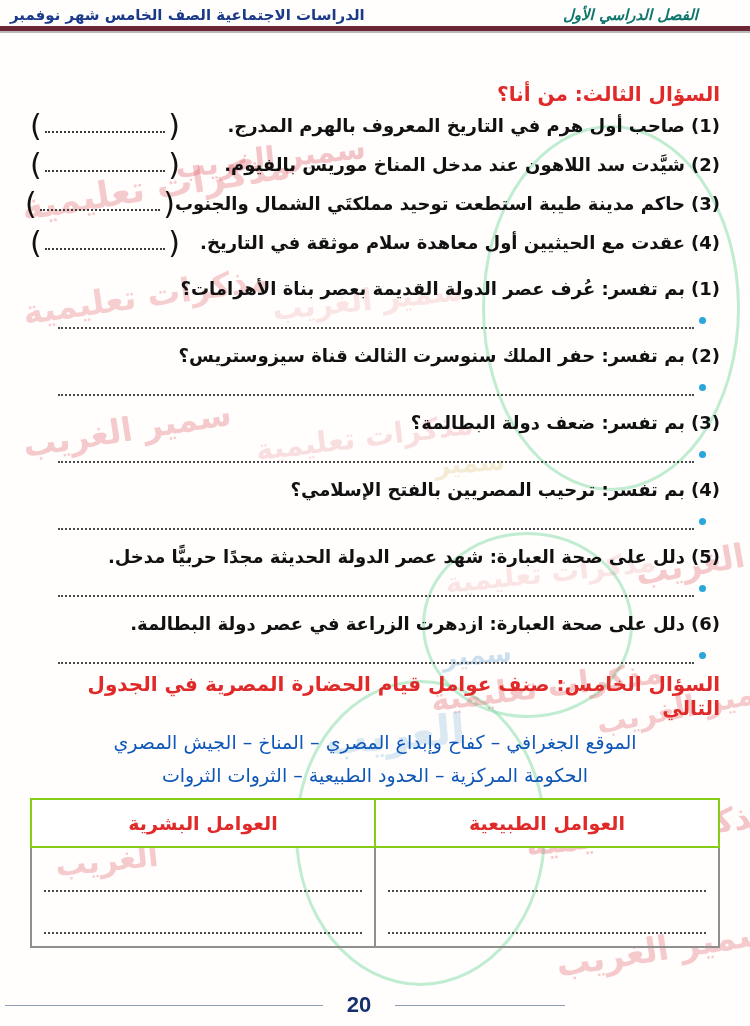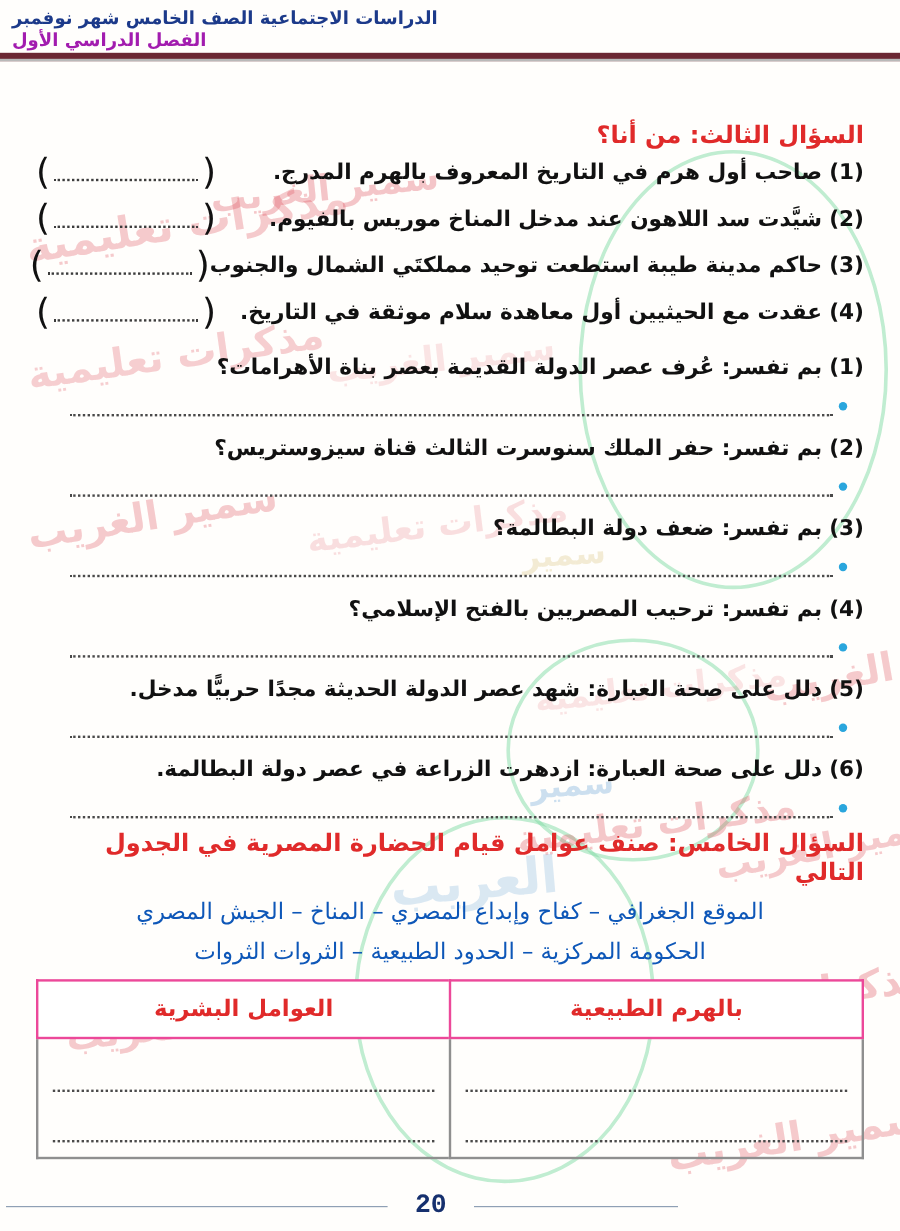--- a/index.html
+++ b/index.html
@@ -9,55 +9,55 @@
     font-family:"DejaVu Sans", sans-serif; color:#151515;
   }
   
   .wm-layer{position:absolute; inset:0; z-index:0; pointer-events:none;}
   .wm{position:absolute; font-weight:bold; white-space:nowrap; color:#e05560;}
   .wm.blue{color:#6fa8d8;}
   .wm.yellow{color:#d8c27a;}
   .wm-ellipse{position:absolute; border:3px solid rgba(130,220,165,.5); border-radius:50%;}
   
   .header{position:relative; z-index:1; display:flex; justify-content:space-between;
-    align-items:flex-start; padding:6px 10px 2px 10px; direction:ltr;flex-direction:column;}
+    align-items:flex-start; padding:6px 10px 2px 10px; direction:ltr;}
   .header .h-left{color:#1c3a8a; font-weight:bold; font-size:15px;}
-  .header .h-right{color:#a21caf; font-weight:bold; font-size:15px; margin-right:42px;}
+  .header .h-right{color:#0f766e; font-weight:bold; font-size:15px; margin-right:42px;font-style:italic;}
   .divider{position:relative; z-index:1; height:5px; background:#6b2733; border-bottom:2px solid #b9b9b9;}
   
   .content{position:relative; z-index:1; direction:rtl; padding:4px 30px 0 30px;margin-top:39px;}
   .sec-title{color:#e02a2a; font-weight:bold; font-size:20px; margin-top:6px;}
   
   .s3-row{display:flex; justify-content:space-between; align-items:center; height:39px;}
   .q-text{font-weight:bold; font-size:18px; color:#111; white-space:nowrap;}
   .q-num{direction:ltr; unicode-bidi:isolate; font-weight:bold; font-size:18px; margin-left:6px;}
   .ans-paren{direction:ltr; display:flex; align-items:center; width:150px; flex:0 0 150px;}
   .ans-paren .par{font-size:30px; font-weight:400; line-height:1; color:#111;}
   .ans-paren .dots{flex:1; border-bottom:2px dotted #3c3c3c; height:2px; margin:10px 3px 0 3px;}
   
   .q4-block{margin-top:16px;}
   .q4-text{display:flex; align-items:baseline;}
   .answer-line{position:relative; margin:26px 26px 8px 28px; border-bottom:2px dotted #4a4a4a; height:2px;}
   .answer-line .dot{position:absolute; right:-12px; top:-8px; width:7px; height:7px;
     border-radius:50%; background:#2aa6dd;}
   
   .options{color:#0e57b8; font-weight:normal; font-size:19px; text-align:center; margin-top:11px;}
   table.factors{width:690px; margin-top:12px; border-collapse:collapse; table-layout:fixed;}
-  table.factors th{border:2px solid #ec4899; color:#e02a2a; font-weight:bold; font-size:19px;
+  table.factors th{border:2px solid #84cc16; color:#e02a2a; font-weight:bold; font-size:19px;
     height:44px; text-align:center; background:#fff;}
   table.factors td{border:2px solid #8f8f8f; height:98px; vertical-align:top; padding:0 12px;}
   .write-line{border-bottom:2px dotted #4a4a4a; height:2px; margin-top:38px;}
   .write-line.first{margin-top:40px;}
   
   .footer-rule{position:absolute; z-index:1; left:5px; top:994px; display:flex; align-items:center; direction:ltr;}
   .rule-seg{height:0; border-top:1.5px solid #8fa0b5;}
   .rule-left{width:318px;}
   .rule-right{width:170px;}
   .page-num{width:72px; text-align:center; color:#16306e; font-weight:bold; font-size:22px;
-    font-family:Liberation Mono, monospace; line-height:1;}
+    font-family:Liberation Sans, sans-serif; line-height:1;}
   .brand{position:absolute; z-index:1; left:18px; top:1001px; color:#1b4aa8; font-weight:bold;
     font-size:15px; direction:rtl;}
 </style>
 </head>
 <body>
 
 <div class="page">
 
   <div class="wm-layer">
     <div class="wm-ellipse" style="left:482px;top:125px;width:252px;height:360px;"></div>
@@ -181,21 +181,21 @@
         </div>
     </div>
 
     <div class="sec-title">السؤال الخامس:  صنف عوامل قيام الحضارة المصرية في الجدول التالي</div>
     <div class="options">الموقع الجغرافي – كفاح وإبداع المصري – المناخ – الجيش المصري</div>
     <div class="options">الحكومة المركزية – الحدود الطبيعية – الثروات الثروات</div>
 
     <table class="factors">
       <thead>
         <tr>
-          <th>بالهرم الطبيعية</th>
+          <th>العوامل الطبيعية</th>
           <th>العوامل البشرية</th>
         </tr>
       </thead>
       <tbody>
         <tr>
           <td>
             <div class="write-line first"></div>
             <div class="write-line"></div>
           </td>
           <td>

